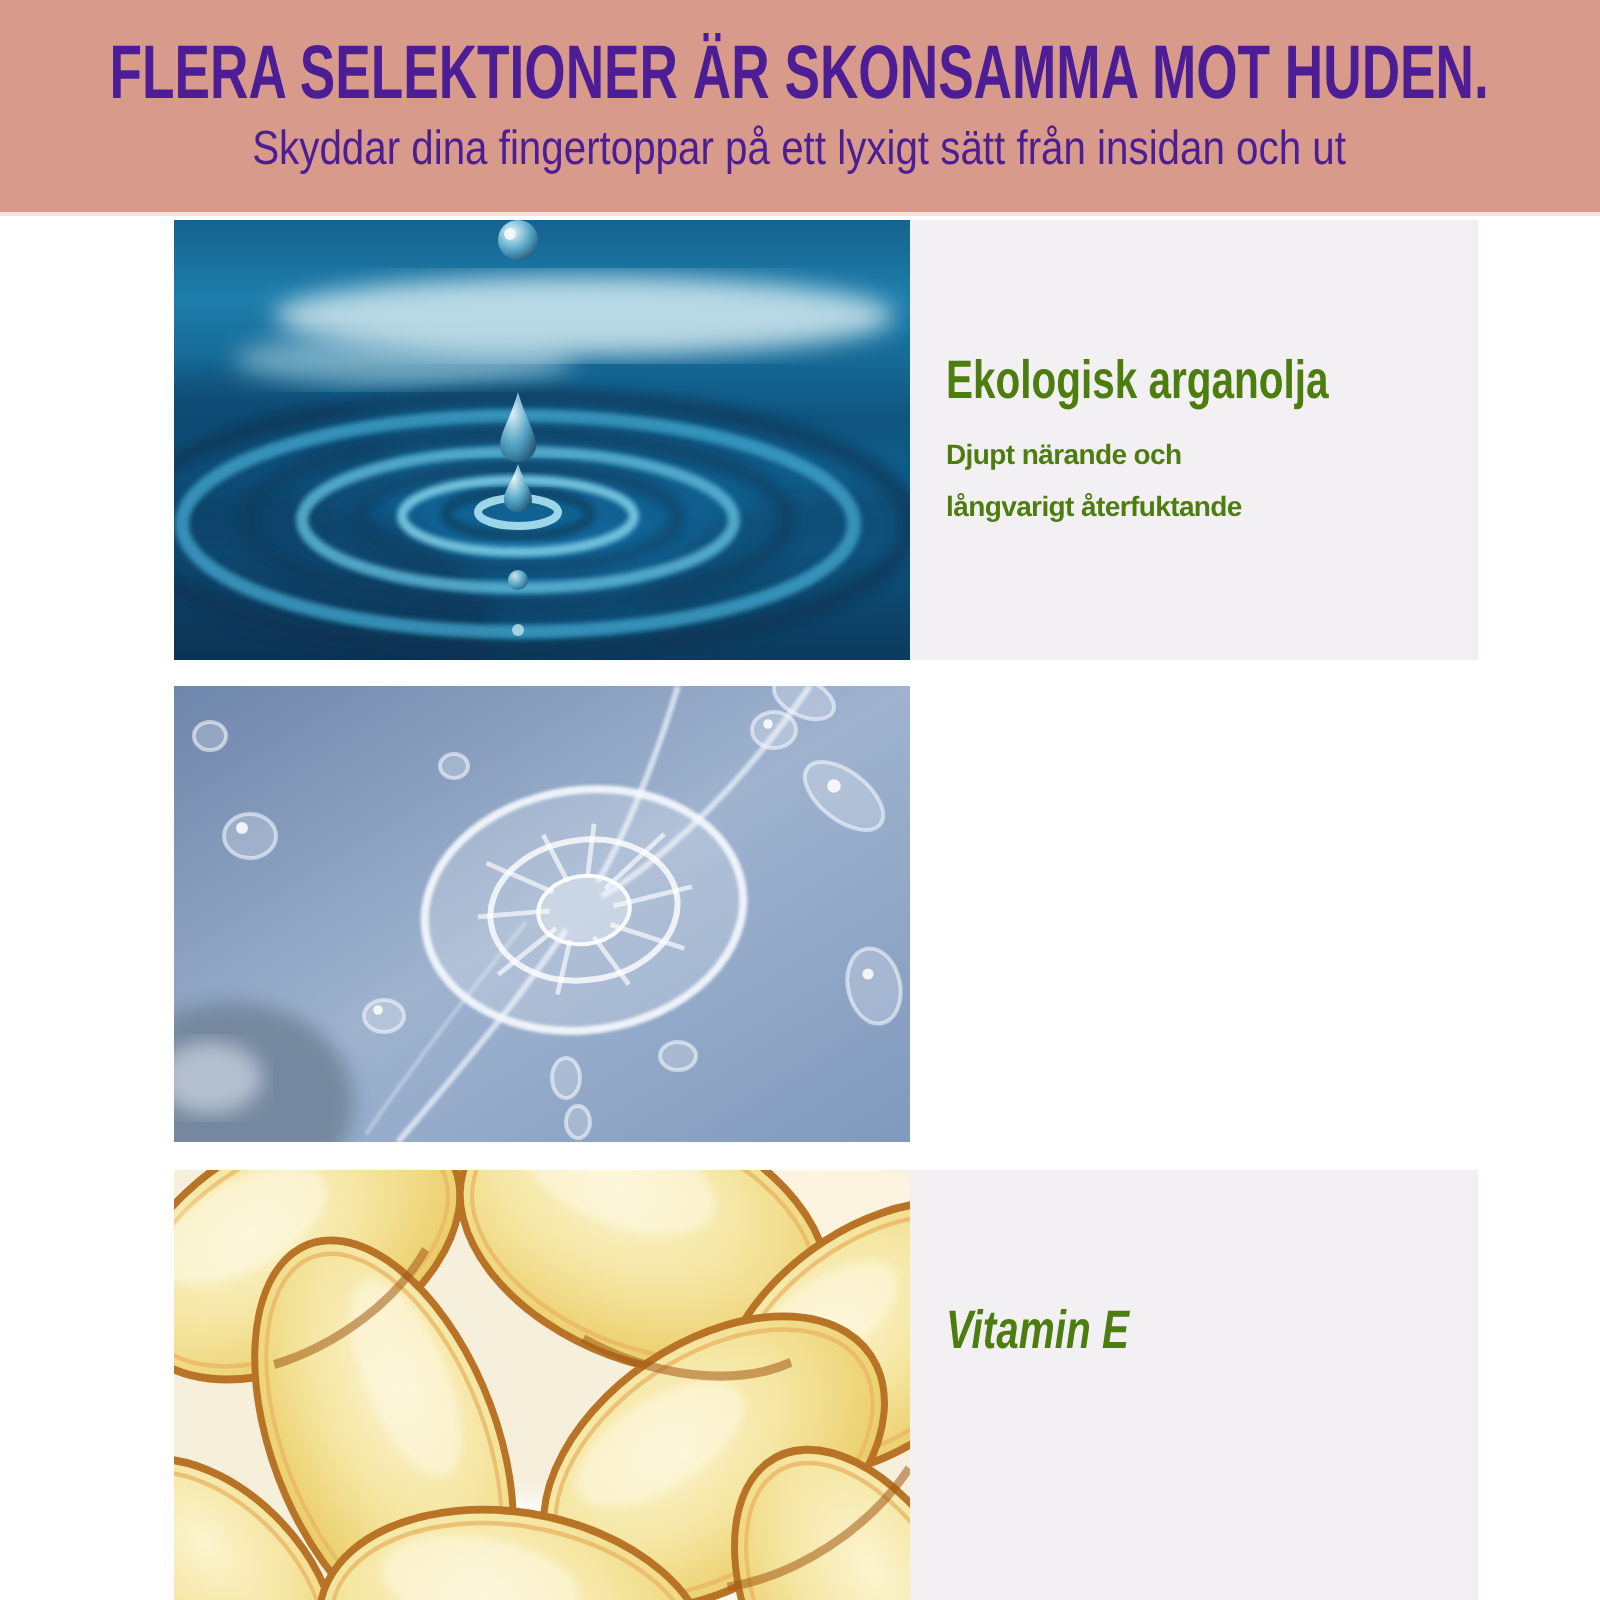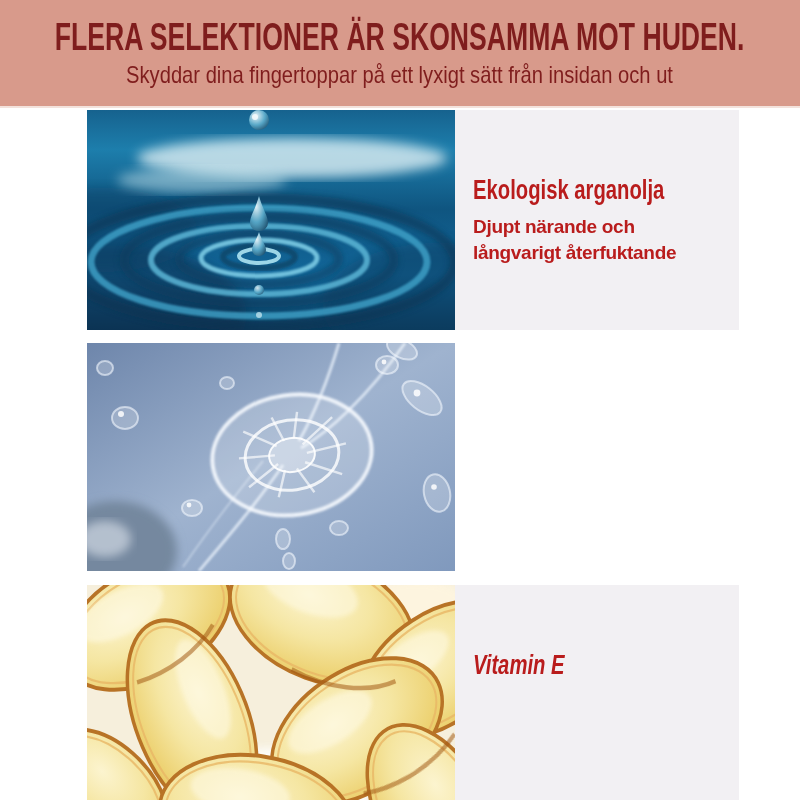--- a/index.html
+++ b/index.html
@@ -24,21 +24,21 @@
     width: 800px;
     height: 106px;
     background: #d89a8b;
     border-bottom: 2px solid #f3e2dc;
     display: flex;
     flex-direction: column;
     align-items: center;
     justify-content: center;
     gap: 4px;
     text-align: center;
-    color: #7f1d1d;
+    color: #4c1d95;
   }
   .header-title {
     display: inline-block;
     font-size: 38px;
     font-weight: bold;
     line-height: 1.05;
     white-space: nowrap;
     transform: scaleX(0.70);
     transform-origin: center;
     letter-spacing: 0px;
@@ -68,34 +68,34 @@
     flex: 0 0 368px;
     overflow: hidden;
     position: relative;
   }
   .photo svg { display: block; width: 100%; height: 100%; }
   .panel {
     flex: 1 1 auto;
     background: #f2f0f3;
     padding: 64px 8px 0 18px;
     box-sizing: border-box;
-    color: #b91c1c;
+    color: #4d7c0f;
   }
   .section-title {
     display: inline-block;
     font-size: 27px;
     font-weight: bold;
     line-height: 32px;
     white-space: nowrap;
     transform: scaleX(0.75);
     transform-origin: left center;
     margin: 0;
   }
   .section-desc {
-    font-size: 19px;
+    font-size: 14px;
     font-weight: bold;
     line-height: 26px;
     letter-spacing: -0.3px;
     white-space: pre-line;
     margin-top: 8px;
   }
 </style>
 </head>
 <body>
 

